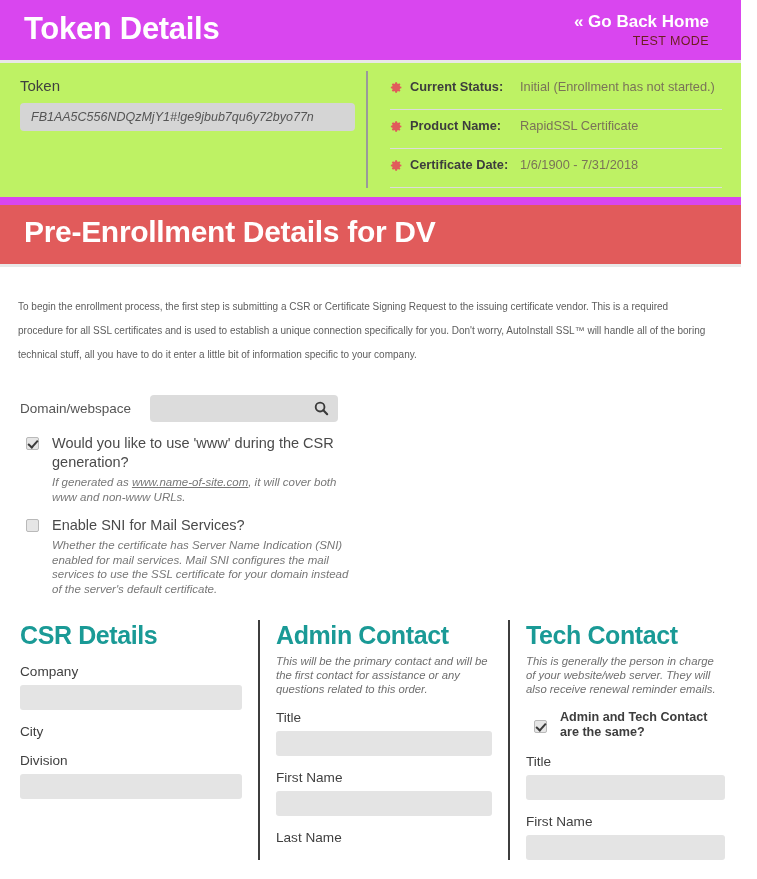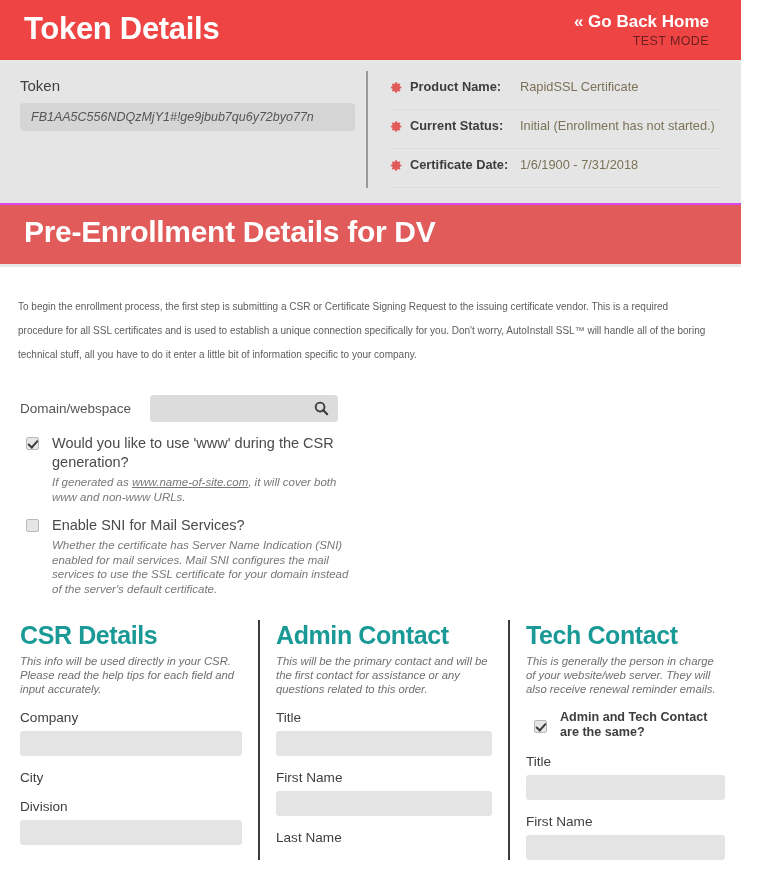--- a/index.html
+++ b/index.html
@@ -16,21 +16,21 @@
   .page {
     width: 741px;
     height: 879px;
     background: #ffffff;
     position: relative;
     overflow: hidden;
   }
 
   
   .topbar {
-    background: #ef4444;
+    background: #d946ef;
     height: 63px;
     position: relative;
     border-bottom: 3px solid #e8e8e8;
     box-sizing: border-box;
   }
   .topbar-title {
     position: absolute;
     left: 24px; top: 11px;
     font-size: 31px;
     font-weight: bold;
@@ -54,26 +54,26 @@
     display: block;
     font-size: 12.5px;
     color: #6b1f1f;
     letter-spacing: 0.4px;
     line-height: 17px;
     margin-top: 1px;
   }
 
   
   .details-strip {
-    background: #e5e5e5;
+    background: #bef264;
     padding: 18px 0 14px 0;
     position: relative;
     min-height: 142px;
     box-sizing: border-box;
-    border-bottom: 2px solid #d946ef;
+    border-bottom: 8px solid #d946ef;
   }
   .token-block {
     position: absolute;
     left: 20px; top: 14px;
     width: 335px;
   }
   .token-label {
     font-size: 15px;
     color: #3f3f3f;
     margin-bottom: 9px;
@@ -308,31 +308,31 @@
       <div class="token-value">FB1AA5C556NDQzMjY1#!ge9jbub7qu6y72byo77n</div>
     </div>
 
     <div class="info-block">
 
       <div class="info-row">
         <svg class="gear" viewBox="0 0 24 24">
           <path fill="#e15b5b" d="M12 8.2a3.8 3.8 0 1 0 0 7.6 3.8 3.8 0 0 0 0-7.6zm0 5.9a2.1 2.1 0 1 1 0-4.2 2.1 2.1 0 0 1 0 4.2z"></path>
           <path fill="#e15b5b" d="M21 13.6v-3.2l-2.5-.4a6.9 6.9 0 0 0-.7-1.7l1.5-2-2.3-2.3-2 1.5a6.9 6.9 0 0 0-1.7-.7L12.9 2.3H9.7L9.3 4.8a6.9 6.9 0 0 0-1.7.7l-2-1.5L3.3 6.3l1.5 2a6.9 6.9 0 0 0-.7 1.7l-2.5.4v3.2l2.5.4c.15.6.4 1.17.7 1.7l-1.5 2 2.3 2.3 2-1.5c.53.3 1.1.55 1.7.7l.4 2.5h3.2l.4-2.5c.6-.15 1.17-.4 1.7-.7l2 1.5 2.3-2.3-1.5-2c.3-.53.55-1.1.7-1.7l2.5-.4z"></path>
         </svg>
-        <span class="info-key">Product Name:</span>
-        <span class="info-val">RapidSSL Certificate</span>
+        <span class="info-key">Current Status:</span>
+        <span class="info-val">Initial (Enrollment has not started.)</span>
       </div>
 
       <div class="info-row">
         <svg class="gear" viewBox="0 0 24 24">
           <path fill="#e15b5b" d="M12 8.2a3.8 3.8 0 1 0 0 7.6 3.8 3.8 0 0 0 0-7.6zm0 5.9a2.1 2.1 0 1 1 0-4.2 2.1 2.1 0 0 1 0 4.2z"></path>
           <path fill="#e15b5b" d="M21 13.6v-3.2l-2.5-.4a6.9 6.9 0 0 0-.7-1.7l1.5-2-2.3-2.3-2 1.5a6.9 6.9 0 0 0-1.7-.7L12.9 2.3H9.7L9.3 4.8a6.9 6.9 0 0 0-1.7.7l-2-1.5L3.3 6.3l1.5 2a6.9 6.9 0 0 0-.7 1.7l-2.5.4v3.2l2.5.4c.15.6.4 1.17.7 1.7l-1.5 2 2.3 2.3 2-1.5c.53.3 1.1.55 1.7.7l.4 2.5h3.2l.4-2.5c.6-.15 1.17-.4 1.7-.7l2 1.5 2.3-2.3-1.5-2c.3-.53.55-1.1.7-1.7l2.5-.4z"></path>
         </svg>
-        <span class="info-key">Current Status:</span>
-        <span class="info-val">Initial (Enrollment has not started.)</span>
+        <span class="info-key">Product Name:</span>
+        <span class="info-val">RapidSSL Certificate</span>
       </div>
 
       <div class="info-row">
         <svg class="gear" viewBox="0 0 24 24">
           <path fill="#e15b5b" d="M12 8.2a3.8 3.8 0 1 0 0 7.6 3.8 3.8 0 0 0 0-7.6zm0 5.9a2.1 2.1 0 1 1 0-4.2 2.1 2.1 0 0 1 0 4.2z"></path>
           <path fill="#e15b5b" d="M21 13.6v-3.2l-2.5-.4a6.9 6.9 0 0 0-.7-1.7l1.5-2-2.3-2.3-2 1.5a6.9 6.9 0 0 0-1.7-.7L12.9 2.3H9.7L9.3 4.8a6.9 6.9 0 0 0-1.7.7l-2-1.5L3.3 6.3l1.5 2a6.9 6.9 0 0 0-.7 1.7l-2.5.4v3.2l2.5.4c.15.6.4 1.17.7 1.7l-1.5 2 2.3 2.3 2-1.5c.53.3 1.1.55 1.7.7l.4 2.5h3.2l.4-2.5c.6-.15 1.17-.4 1.7-.7l2 1.5 2.3-2.3-1.5-2c.3-.53.55-1.1.7-1.7l2.5-.4z"></path>
         </svg>
         <span class="info-key">Certificate Date:</span>
         <span class="info-val">1/6/1900 - 7/31/2018</span>
       </div>
@@ -370,21 +370,20 @@
     <div class="cb-text">
       <div class="cb-title">Enable SNI for Mail Services?</div>
       <div class="cb-help">Whether the certificate has Server Name Indication (SNI) enabled for mail services. Mail SNI configures the mail services to use the SSL certificate for your domain instead of the server's default certificate.</div>
     </div>
   </div>
 
   <div class="cols">
 
     <div class="col col-csr">
       <div class="col-h">CSR Details</div>
-      <div class="col-desc">This info will be used directly in your CSR. Please read the help tips for each field and input accurately.</div>
 
       <div class="field">
         <div class="field-label">Company</div>
         <input class="field-input" type="text" value="" style="">
       </div>
       <div class="field">
         <div class="field-label">City</div>
 
       </div>
       <div class="field">

